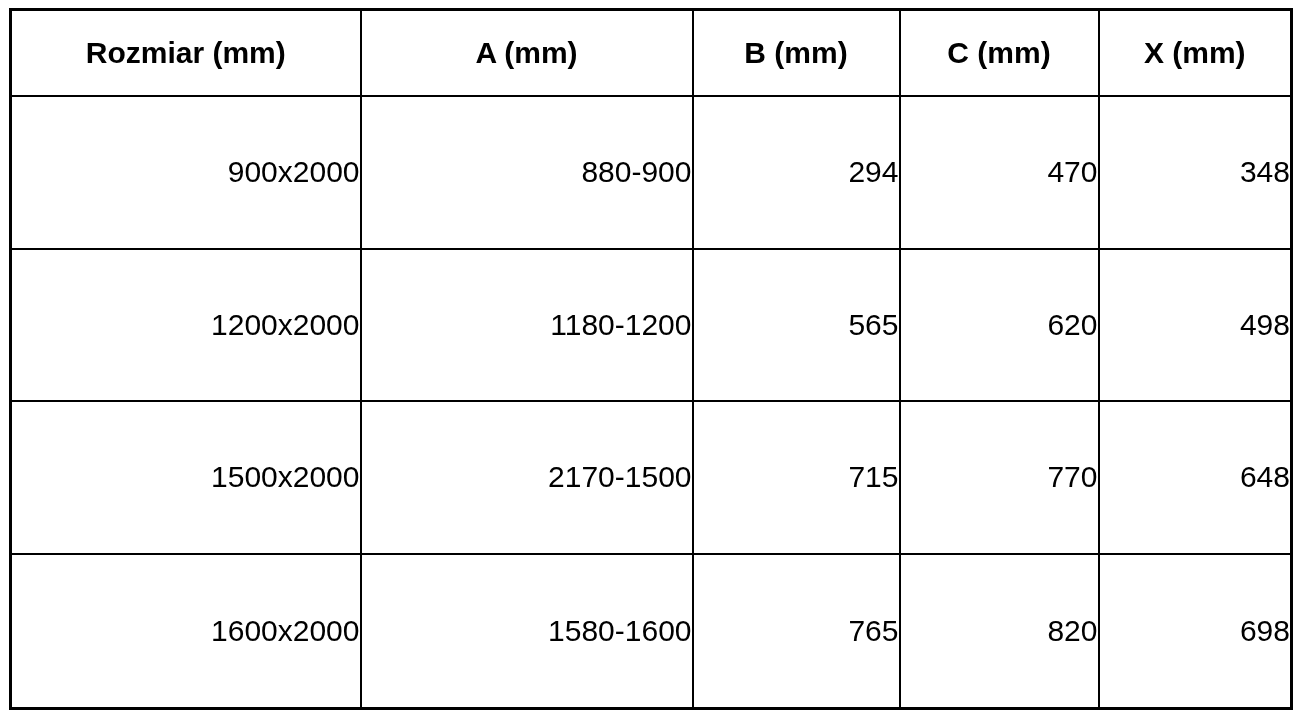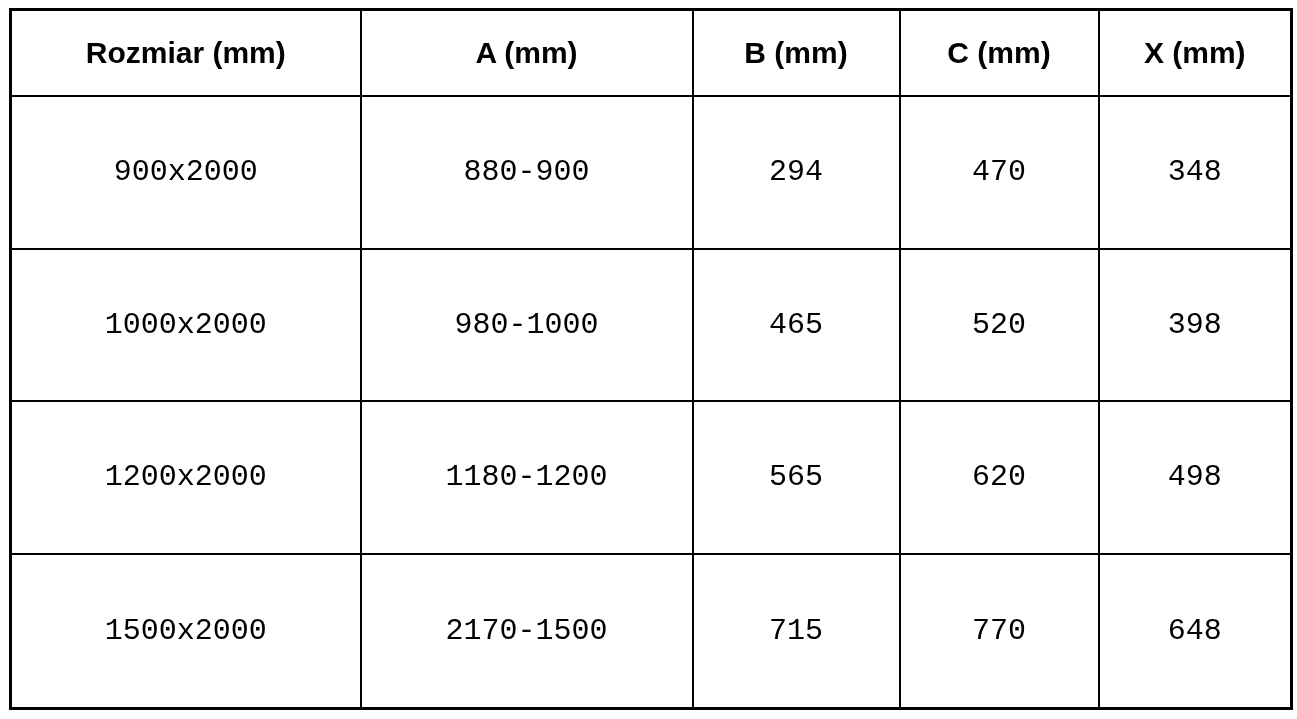--- a/index.html
+++ b/index.html
@@ -38,24 +38,23 @@
   table.dim-table th {
     font-weight: bold;
     font-size: 30px;
     height: 84px;
     text-align: center;
     vertical-align: middle;
     padding: 0;
   }
   table.dim-table td {
     font-size: 30px;
-    text-align: center;
+    text-align: right;
     vertical-align: middle;
     padding: 0;
-    font-family: Liberation Mono, monospace;
   }
   col.c0 { width: 350px; }
   col.c1 { width: 332px; }
   col.c2 { width: 207px; }
   col.c3 { width: 199px; }
   col.c4 { width: 193px; }
 </style>
 </head>
 <body>
 
@@ -79,35 +78,35 @@
     </thead>
     <tbody>
         <tr>
           <td>900x2000</td>
           <td>880-900</td>
           <td>294</td>
           <td>470</td>
           <td>348</td>
         </tr>
         <tr>
-          <td>1000x2000</td>
-          <td>980-1000</td>
-          <td>465</td>
-          <td>520</td>
-          <td>398</td>
-        </tr>
-        <tr>
           <td>1200x2000</td>
           <td>1180-1200</td>
           <td>565</td>
           <td>620</td>
           <td>498</td>
         </tr>
         <tr>
           <td>1500x2000</td>
           <td>2170-1500</td>
           <td>715</td>
           <td>770</td>
           <td>648</td>
         </tr>
+        <tr>
+          <td>1600x2000</td>
+          <td>1580-1600</td>
+          <td>765</td>
+          <td>820</td>
+          <td>698</td>
+        </tr>
       </tbody>
   </table>
 </div>
 
 </body></html>

